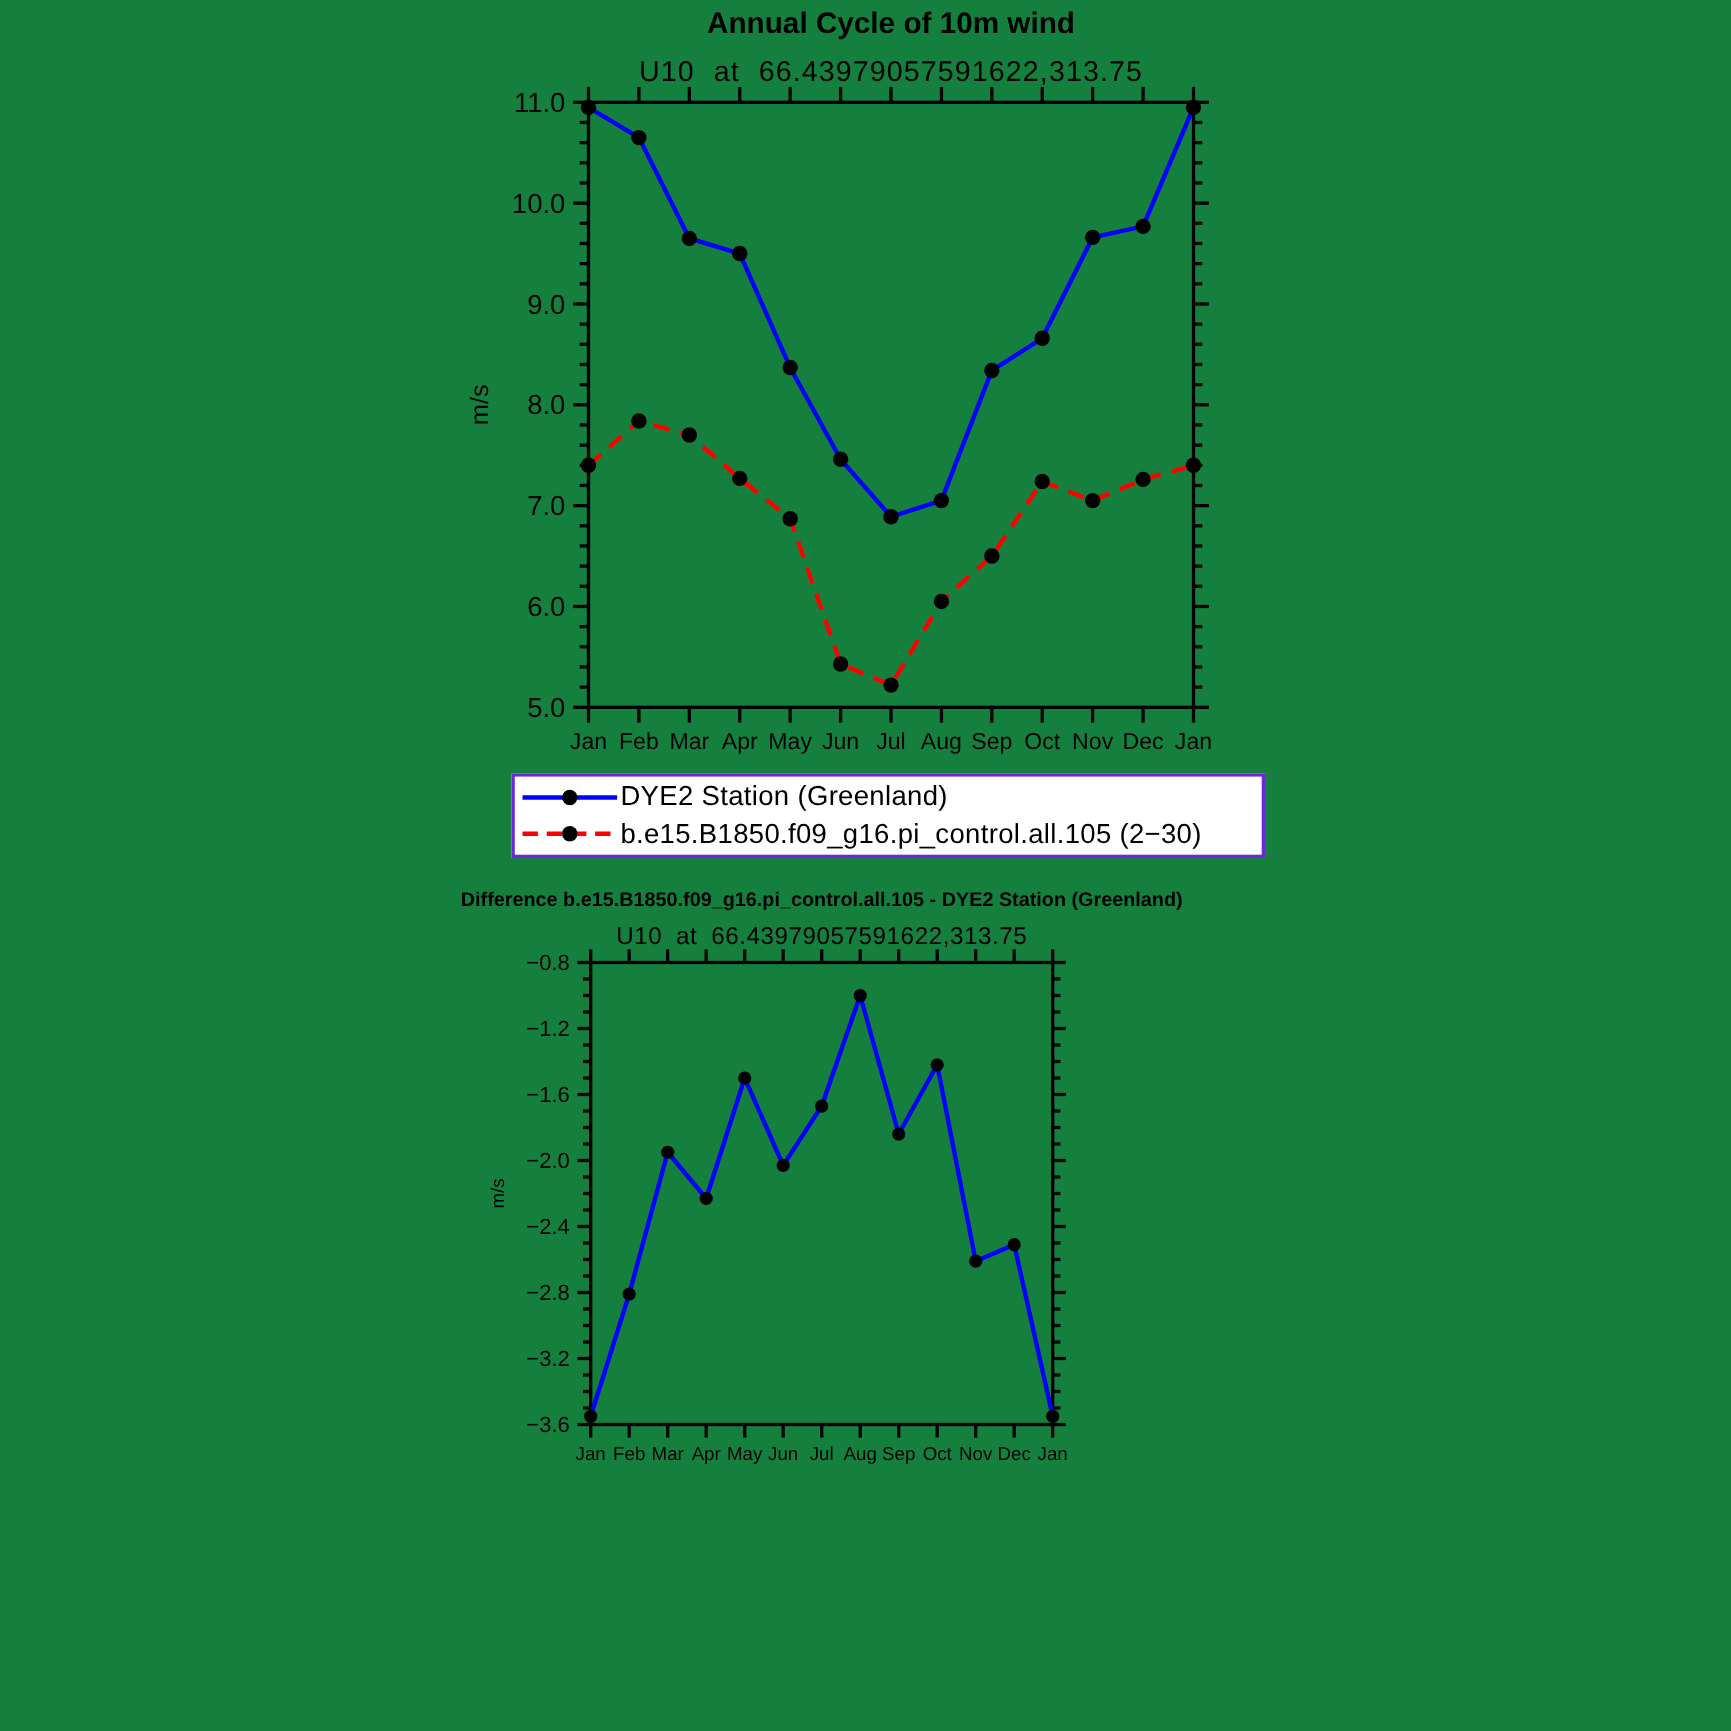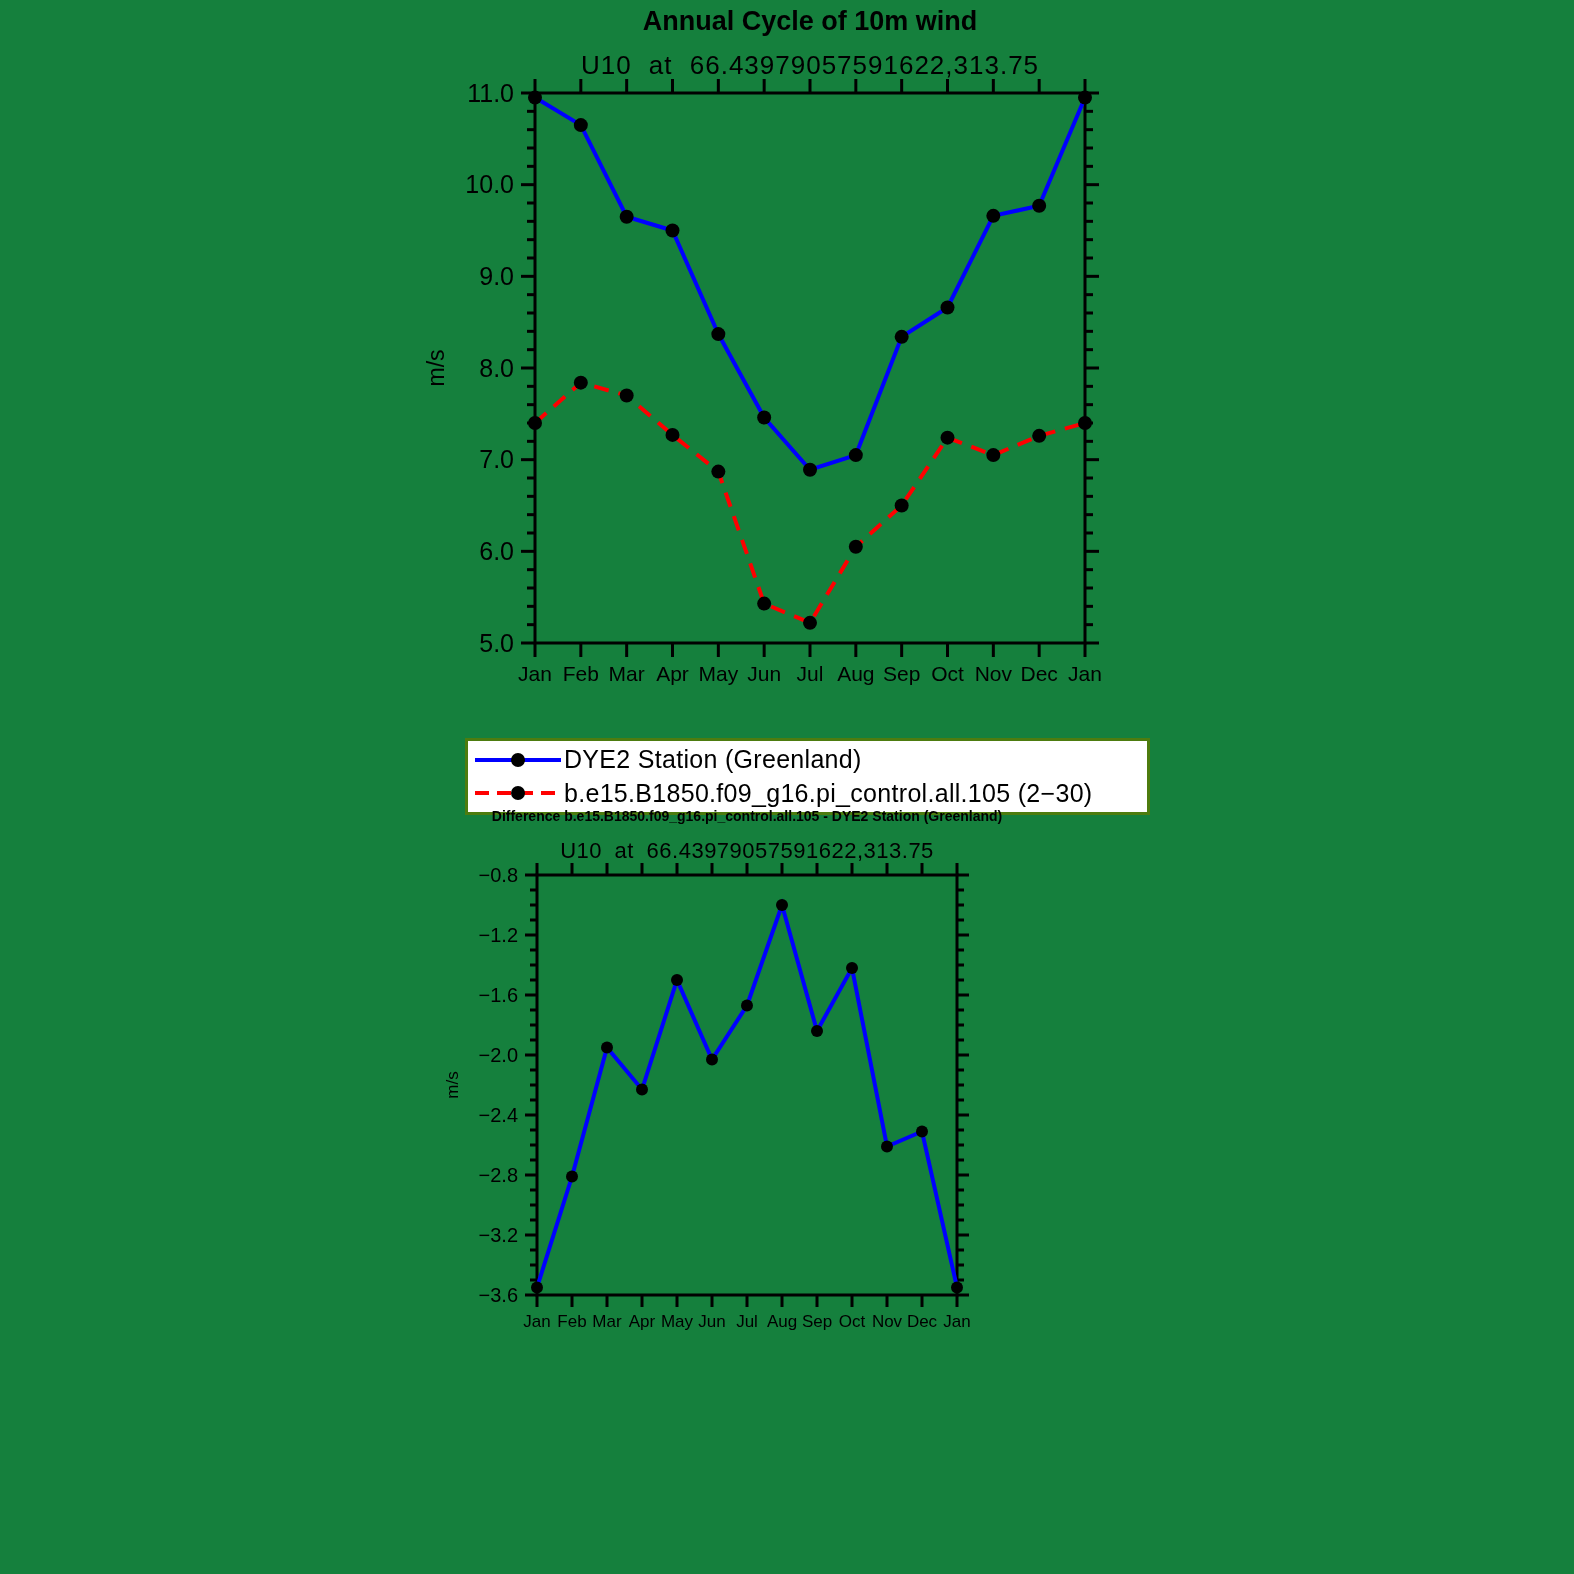--- a/index.html
+++ b/index.html
@@ -5,25 +5,25 @@
   html,body{margin:0;padding:0;background:#ffffff;}
   .canvas{position:relative;width:1574px;height:1574px;background:#15803d;
           font-family:"Liberation Sans",sans-serif;color:#000;overflow:hidden;text-decoration:underline;}
   .plot-svg{position:absolute;left:0;top:0;overflow:visible;}
   svg text{font-family:"Liberation Sans",sans-serif;fill:#000;}
   .title-main{position:absolute;left:535px;width:550px;top:6px;text-align:center;
               font-size:27px;font-weight:bold;white-space:nowrap;}
   .subtitle-top{position:absolute;left:335px;width:950px;top:50px;text-align:center;
               font-size:26px;font-weight:400;letter-spacing:1px;word-spacing:9px;white-space:nowrap;}
   .title-diff{position:absolute;left:287px;width:920px;top:808px;text-align:center;
-              font-size:14px;font-weight:bold;white-space:nowrap;}
+              font-size:18px;font-weight:bold;white-space:nowrap;}
   .subtitle-diff{position:absolute;left:287px;width:920px;top:838px;text-align:center;
               font-size:22px;font-weight:400;letter-spacing:0.5px;word-spacing:6px;white-space:nowrap;}
-  .legend{position:absolute;left:465px;top:738px;width:685px;height:77px;
-          border:3px solid #4d7c0f;box-sizing:border-box;display:flex;flex-direction:column;
+  .legend{position:absolute;left:465px;top:703px;width:685px;height:77px;
+          border:3px solid #6d28d9;box-sizing:border-box;display:flex;flex-direction:column;
           justify-content:space-evenly;padding:2px 4px 2px 6px;background:#fff;}
   .legend-row{display:flex;align-items:center;height:33px;}
   .legend-label{font-size:25px;margin-left:2px;white-space:nowrap;letter-spacing:0.3px;}
   .legend-sample{flex:0 0 auto;}
 </style>
 </head>
 <body>
 
 <div class="canvas">
 

